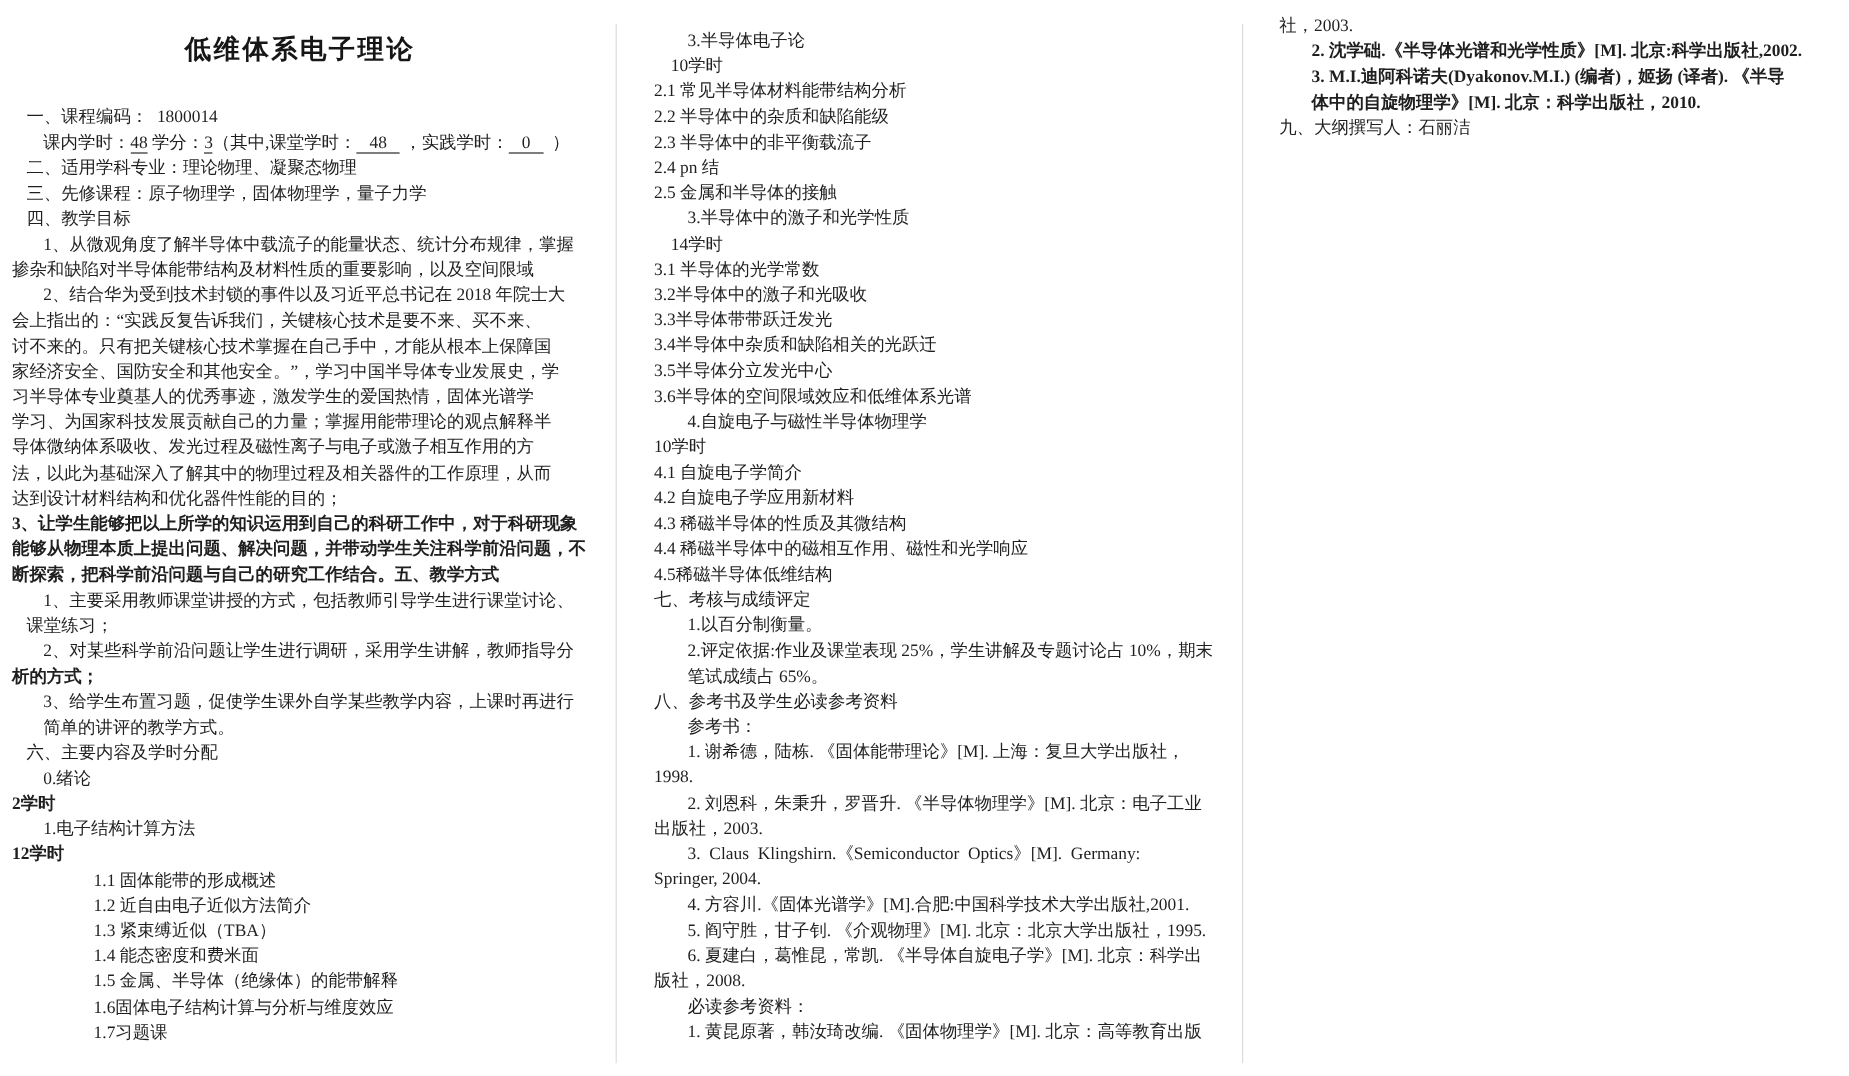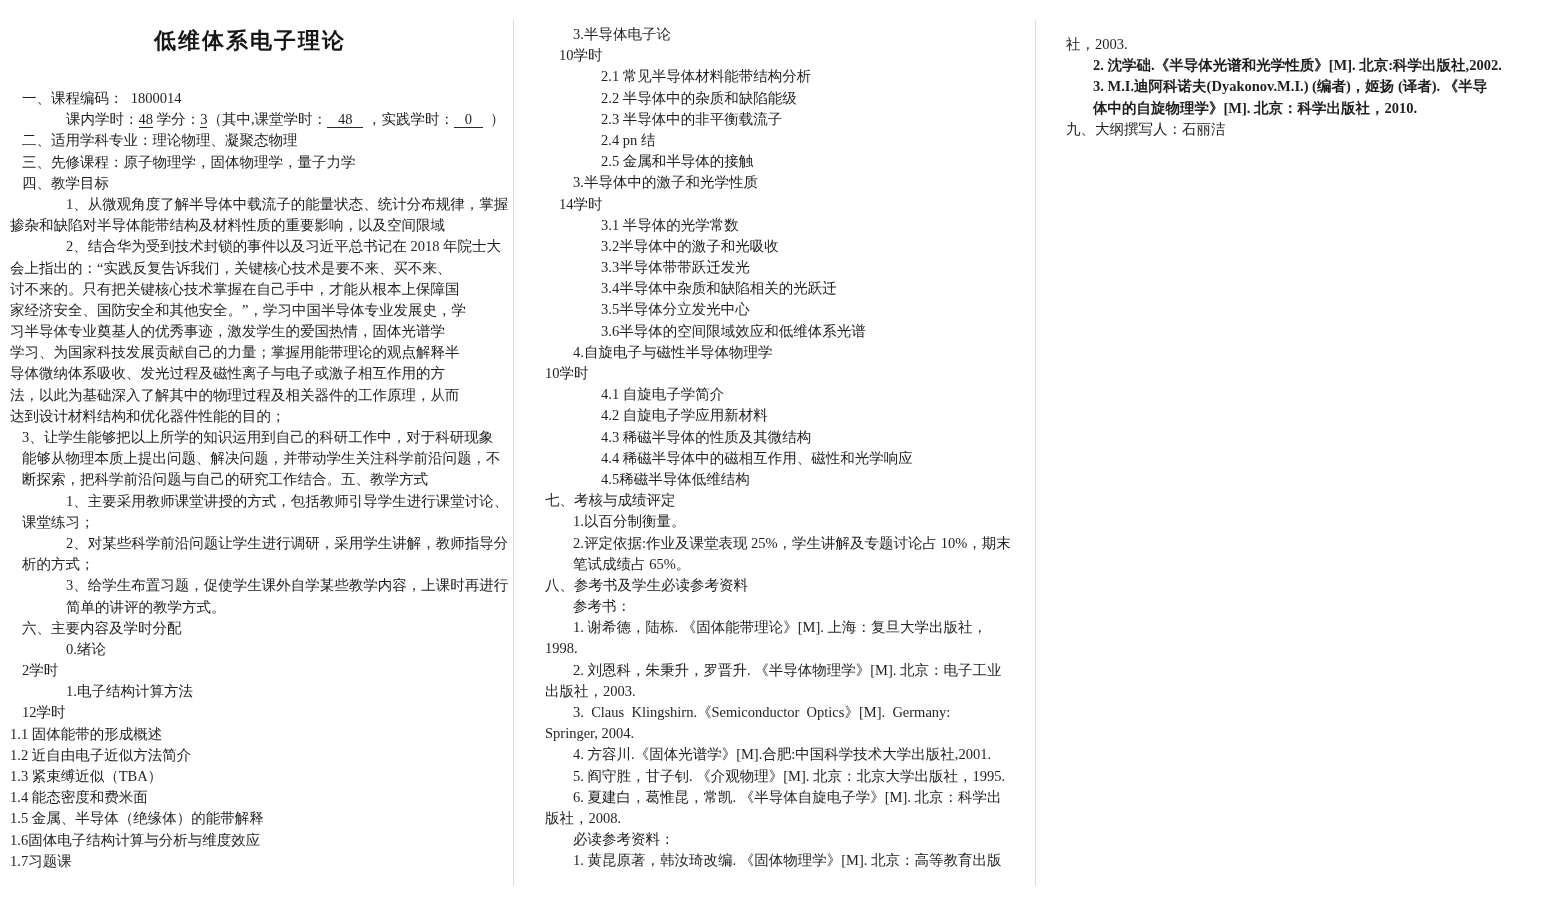--- a/index.html
+++ b/index.html
@@ -20,21 +20,21 @@
     top: 20px;
     width: 1px;
     height: 866px;
     background: #dcdcdc;
   }
   #sep1 { left: 513px; }
   #sep2 { left: 1035px; }
   .col { position: absolute; top: 0; }
   .col-left   { left: 10px;   width: 496px; padding-top: 26px; }
   .col-middle { left: 545px;  width: 484px; padding-top: 24px; }
-  .col-right  { left: 1066px; width: 470px; padding-top: 34px; }
+  .col-right  { left: 1066px; width: 470px; padding-top: 12px; }
   .title {
     font-size: 22px;
     font-weight: bold;
     line-height: 30px;
     text-align: center;
     width: 480px;
     letter-spacing: 2px;
     margin-bottom: 32px;
     color: #161616;
   }
@@ -44,30 +44,30 @@
     height: 21.2px;
     white-space: pre;
     color: #1f1f1f;
   }
   .u {
     border-bottom: 1px solid #2a2a2a;
     white-space: pre;
   }
   
   .h  { margin-left: 12px; }
-  .i0 { margin-left: 12px; }
+  .i0 { margin-left: 0; font-weight: bold; }
   .i1 { margin-left: 12px; }
   .i2 { }
-  .i3 { margin-left: 56px; }
-  .i4 { }
+  .i3 { margin-left: 26px; }
+  .i4 { margin-left: 68px; }
   
   .m0 { margin-left: 0; }
   .m1 { margin-left: 14px; }
   .m2 { margin-left: 28px; }
-  .m3 { margin-left: 56px; }
+  .m3 { }
   
   .r0 { margin-left: 0; }
   .r1 { margin-left: 27px; font-weight: bold; }
 </style>
 </head>
 <body>
 
 <div class="page">
   <div class="sep" id="sep1"></div>
   <div class="sep" id="sep2"></div>

